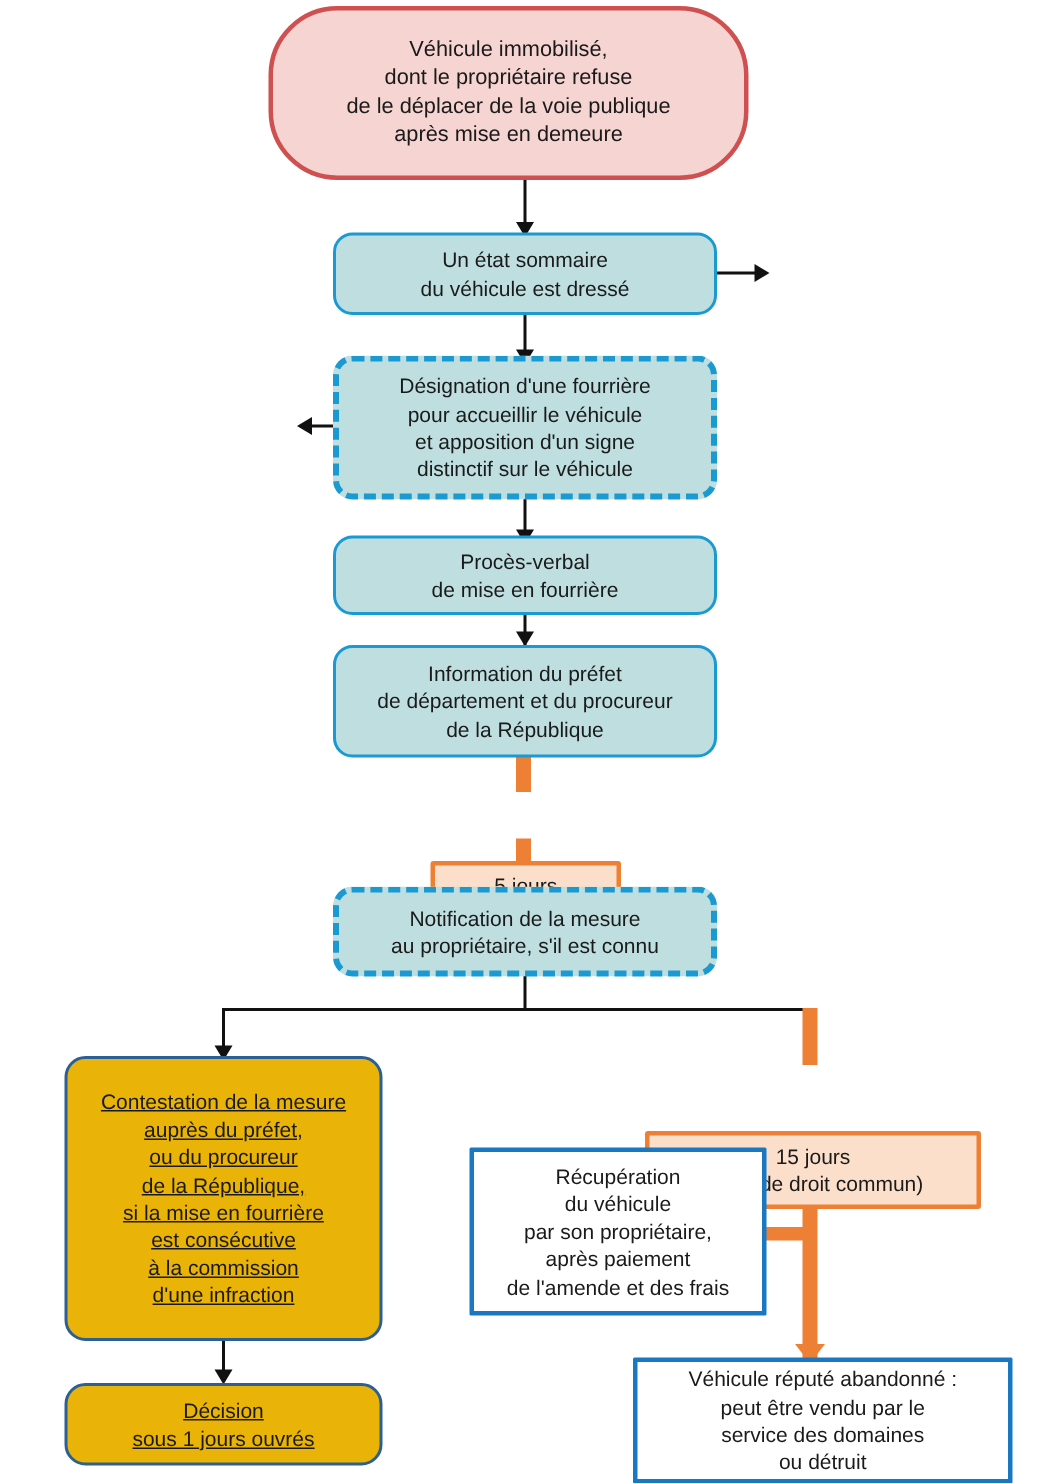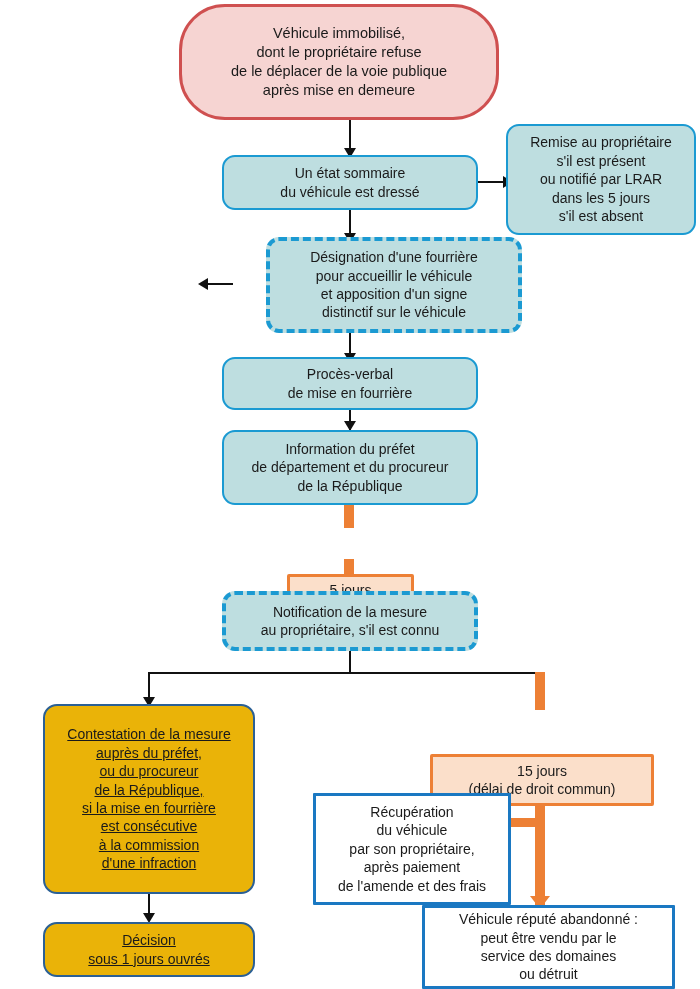--- a/index.html
+++ b/index.html
@@ -158,27 +158,22 @@
   <div class="arrowhead ah-down-black" style="left:143px; top:913px;"></div>
 
   <div class="node n-start" style="left:179px; top:4px; width:320px; height:116px;">Véhicule immobilisé,
 dont le propriétaire refuse
 de le déplacer de la voie publique
 après mise en demeure</div>
 
   <div class="node n-teal" style="left:222px; top:155px; width:256px; height:55px;">Un état sommaire
 du véhicule est dressé</div>
 
-  <div class="node n-teal" style="left:506px; top:124px; width:190px; height:111px;">Remise au propriétaire
-s'il est présent
-ou notifié par LRAR
-dans les 5 jours
-s'il est absent</div>
-
-  <div class="node n-teal-dashed" style="left:222px; top:237px; width:256px; height:96px;margin-left:44px;">Désignation d'une fourrière
+
+  <div class="node n-teal-dashed" style="left:222px; top:237px; width:256px; height:96px;">Désignation d'une fourrière
 pour accueillir le véhicule
 et apposition d'un signe
 distinctif sur le véhicule</div>
 
 
   <div class="node n-teal" style="left:222px; top:357px; width:256px; height:53px;">Procès-verbal
 de mise en fourrière</div>
 
   <div class="node n-teal" style="left:222px; top:430px; width:256px; height:75px;">Information du préfet
 de département et du procureur
@@ -197,21 +192,21 @@
 est consécutive
 à la commission
 d'une infraction</div>
 
   <div class="node n-steel" style="left:43px; top:922px; width:212px; height:55px;">Décision
 sous 1 jours ouvrés</div>
 
   <div class="node n-orange" style="left:430px; top:707px; width:224px; height:52px;">15 jours
 (délai de droit commun)</div>
 
-  <div class="node n-white-blue" style="left:313px; top:793px; width:198px; height:112px;">Récupération
+  <div class="node n-white-blue" style="left:313px; top:765px; width:198px; height:112px;">Récupération
 du véhicule
 par son propriétaire,
 après paiement
 de l'amende et des frais</div>
 
   <div class="node n-white-blue" style="left:422px; top:905px; width:253px; height:84px;">Véhicule réputé abandonné :
 peut être vendu par le
 service des domaines
 ou détruit</div>
 

